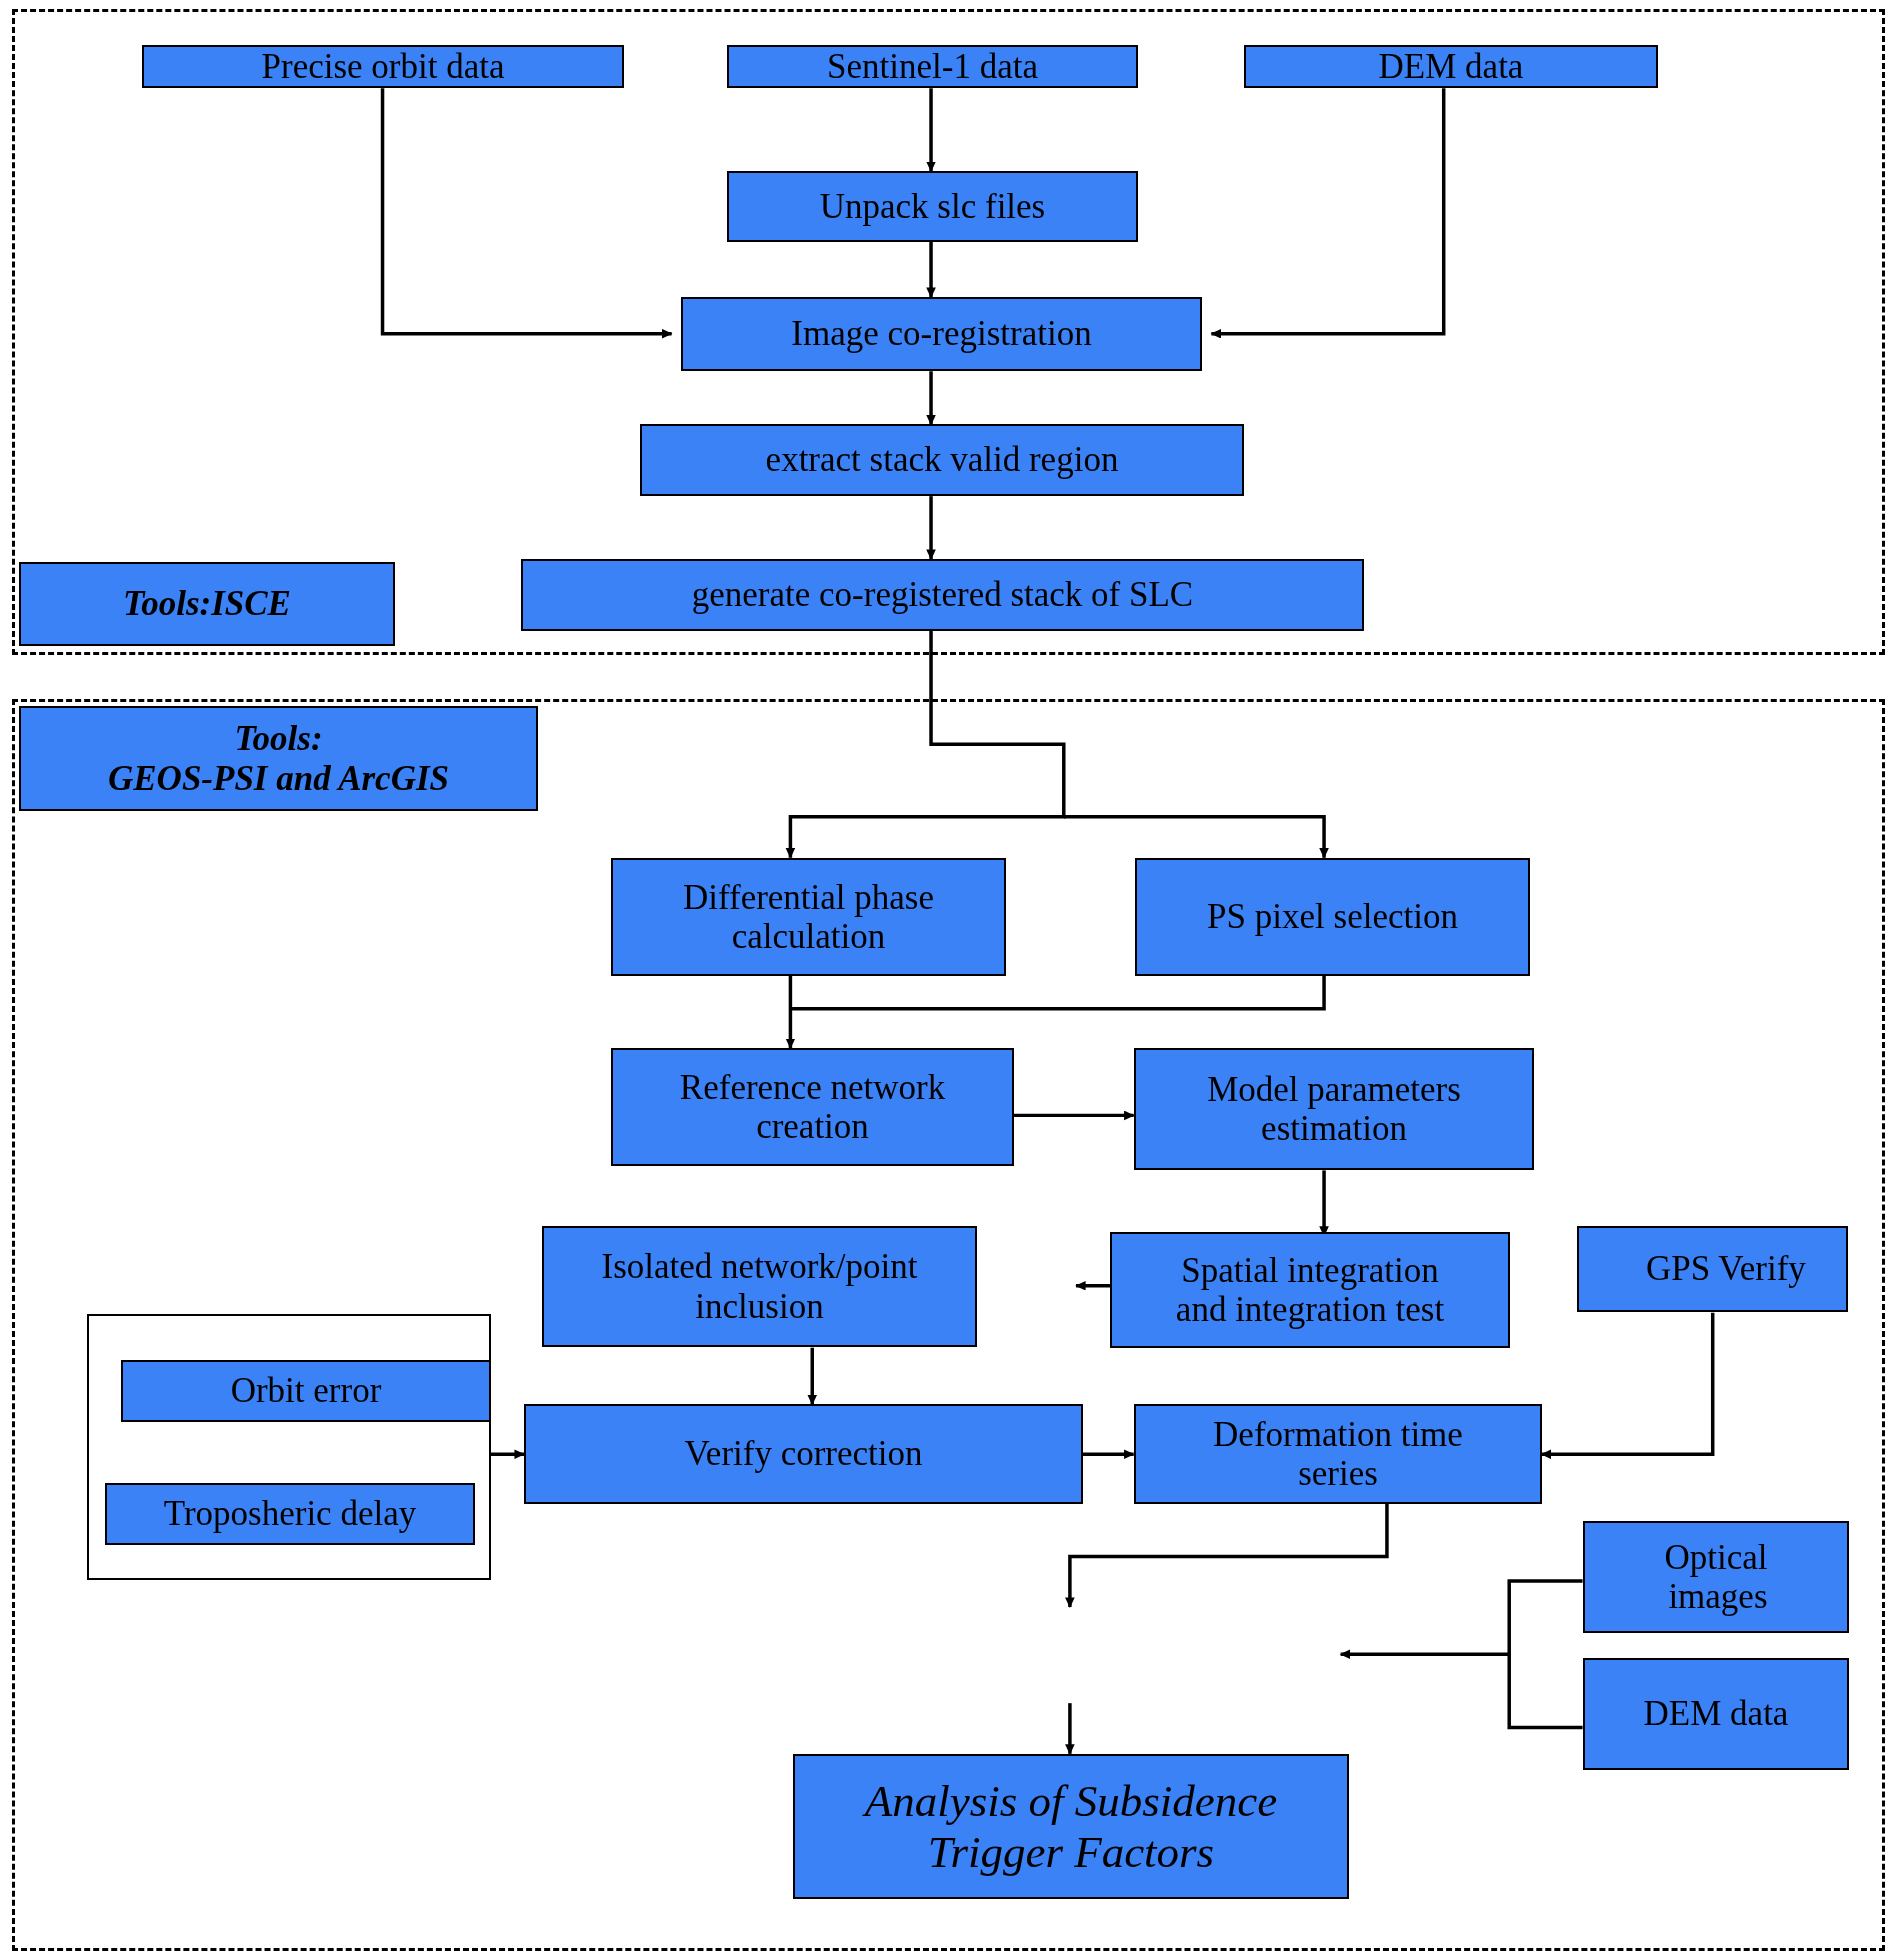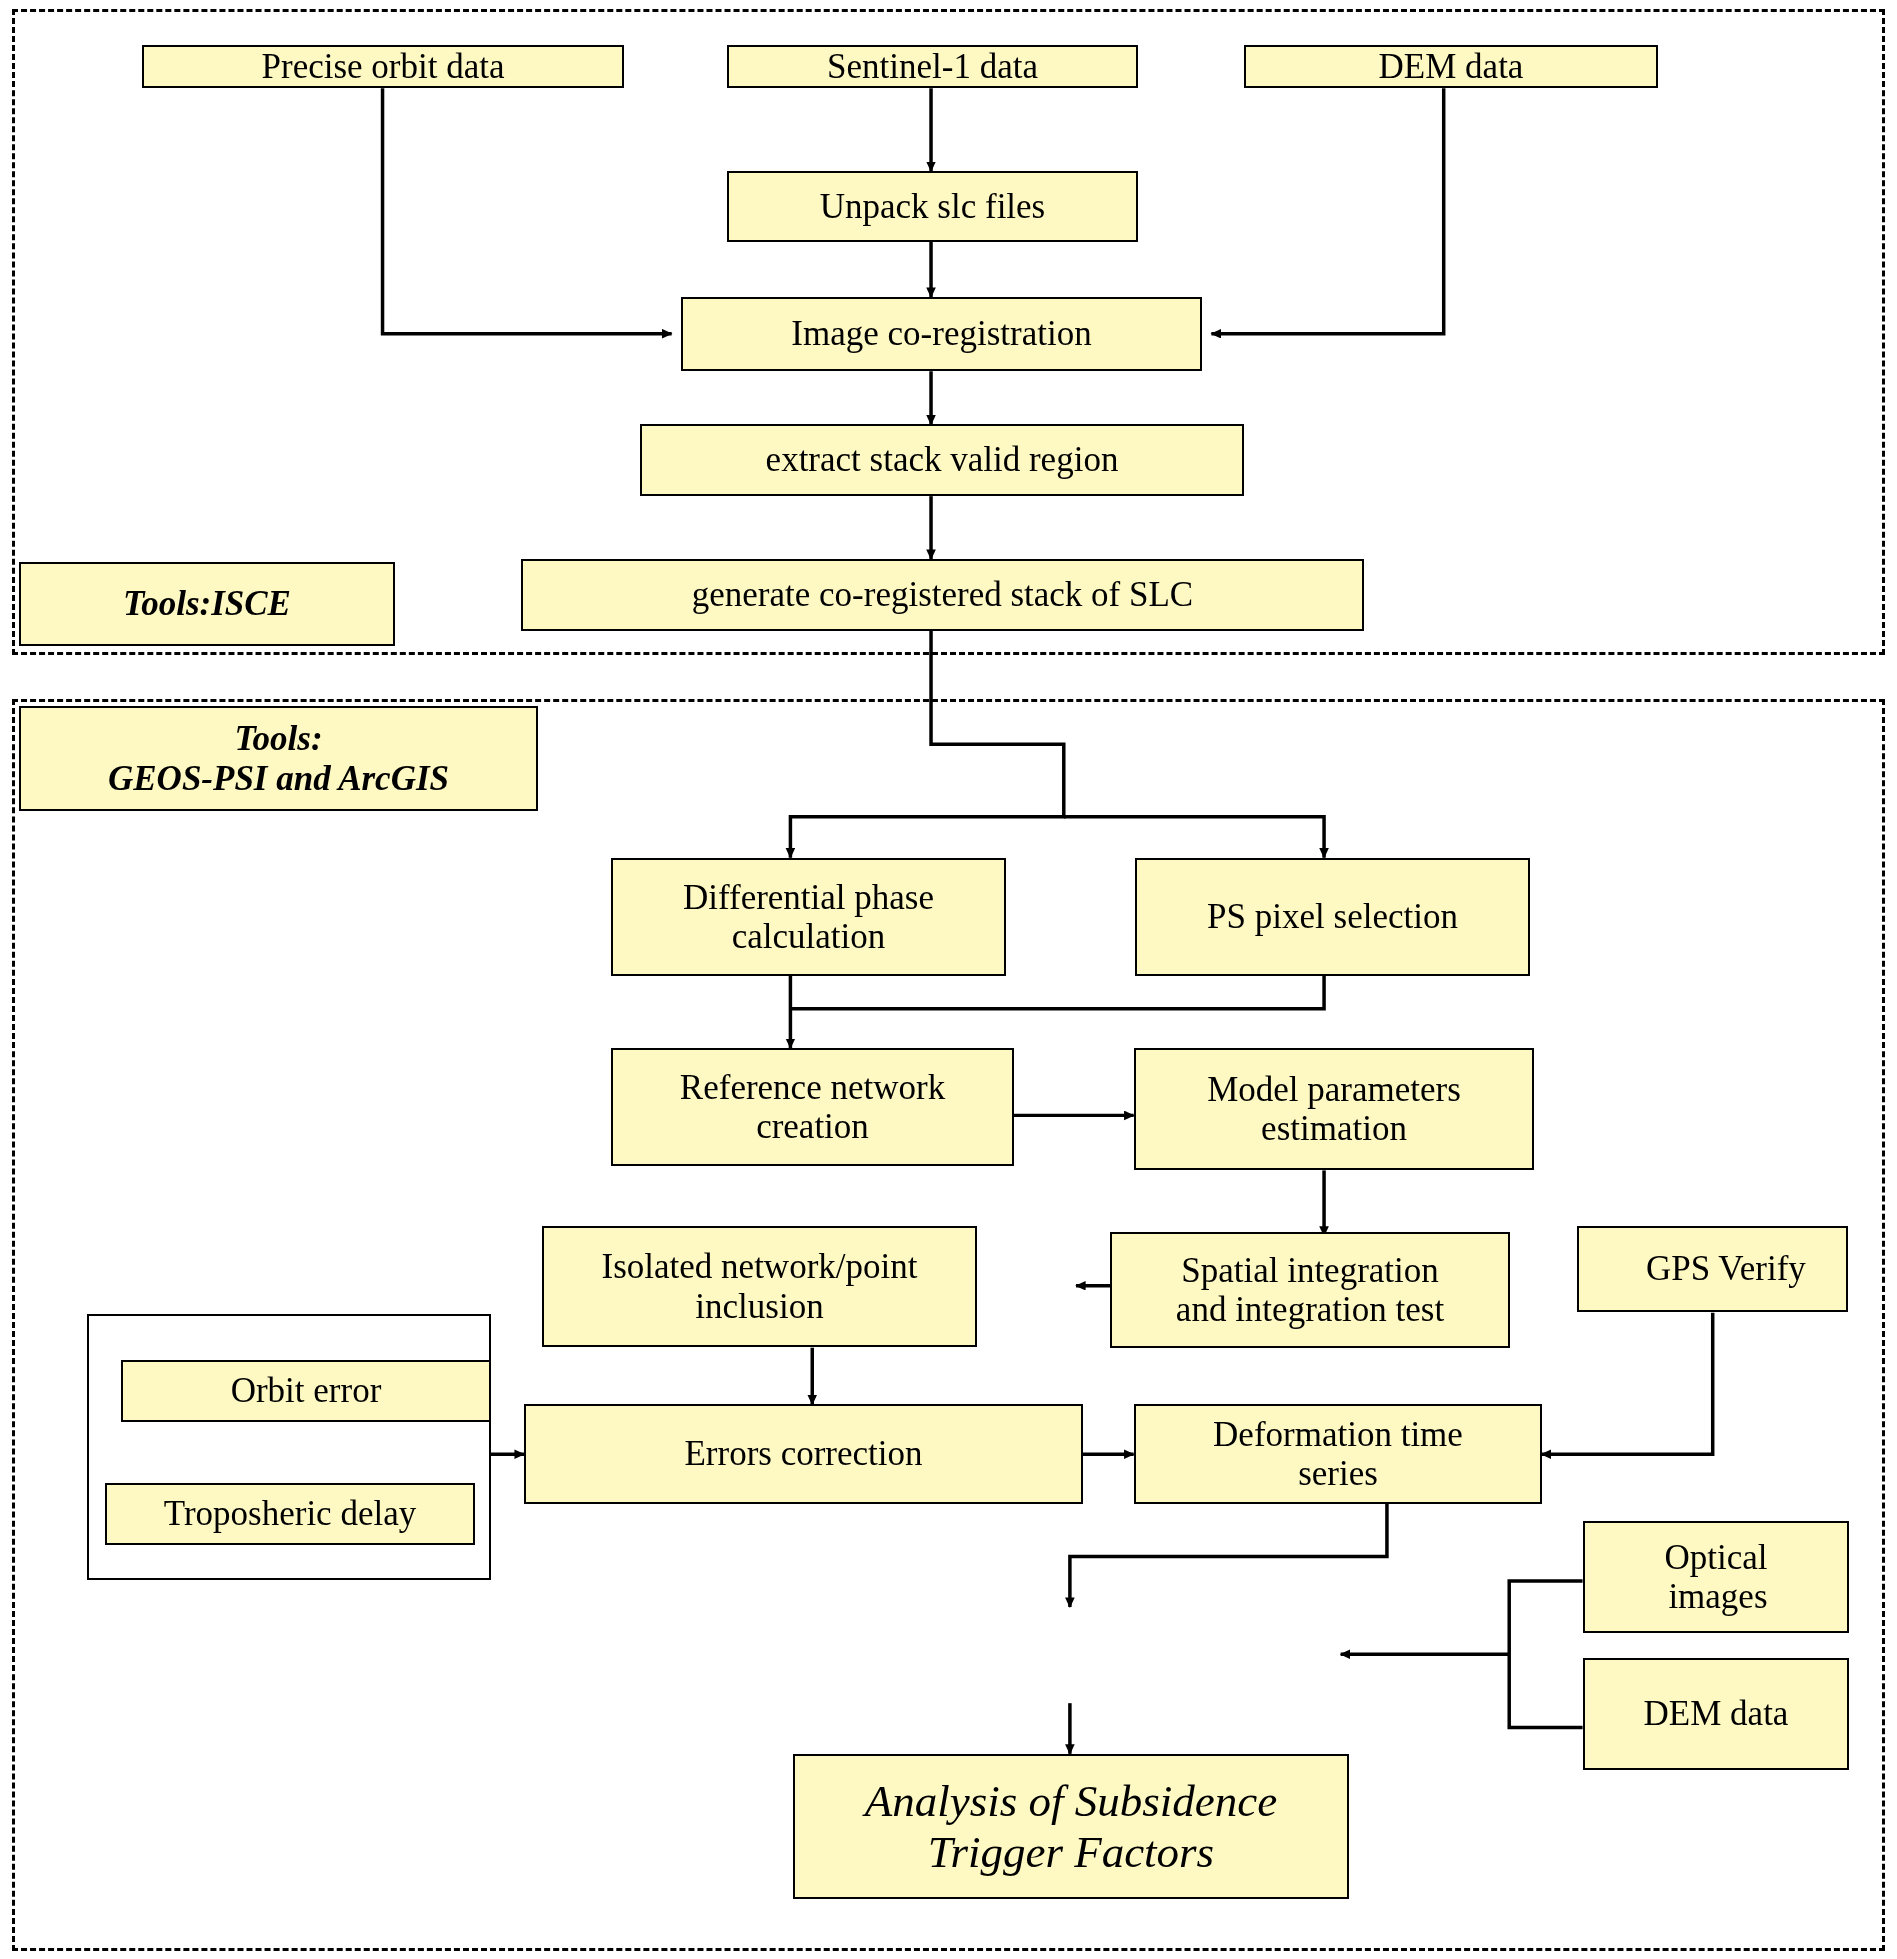--- a/index.html
+++ b/index.html
@@ -17,21 +17,21 @@
     position:absolute;
     border:3.5px dashed #000000;
     box-sizing:border-box;
     background:transparent;
   }
   
   .node{
     position:absolute;
     box-sizing:border-box;
     border:2.6px solid #000000;
-    background:#fef9c3;
+    background:#3b82f6;
     display:flex;
     align-items:center;
     justify-content:center;
     text-align:center;
     line-height:1.12;
     font-size:35px;
     padding:1.7px 5.2px;
     z-index:5;
     white-space:pre-line;
   }
@@ -154,21 +154,21 @@
 and integration test</div>
 
   <div class="node" style="left:1577px; top:1226px; width:271px; height:86px;padding-left:32px;">GPS Verify</div>
 
   <div class="group-box" style="left:87px; top:1314px; width:404px; height:266px;"></div>
 
   <div class="node" style="left:105px; top:1360px; width:370px; height:62px;margin-left:16px;">Orbit error</div>
 
   <div class="node" style="left:105px; top:1483px; width:370px; height:62px;">Troposheric delay</div>
 
-  <div class="node" style="left:524px; top:1404px; width:559px; height:100px;">Errors correction</div>
+  <div class="node" style="left:524px; top:1404px; width:559px; height:100px;">Verify correction</div>
 
   <div class="node" style="left:1134px; top:1404px; width:408px; height:100px;">Deformation time
 series</div>
 
   <div class="node" style="left:1583px; top:1521px; width:266px; height:112px;text-align:right;">Optical
 images</div>
 
   <div class="node" style="left:1583px; top:1658px; width:266px; height:112px;">DEM data</div>
 
 

